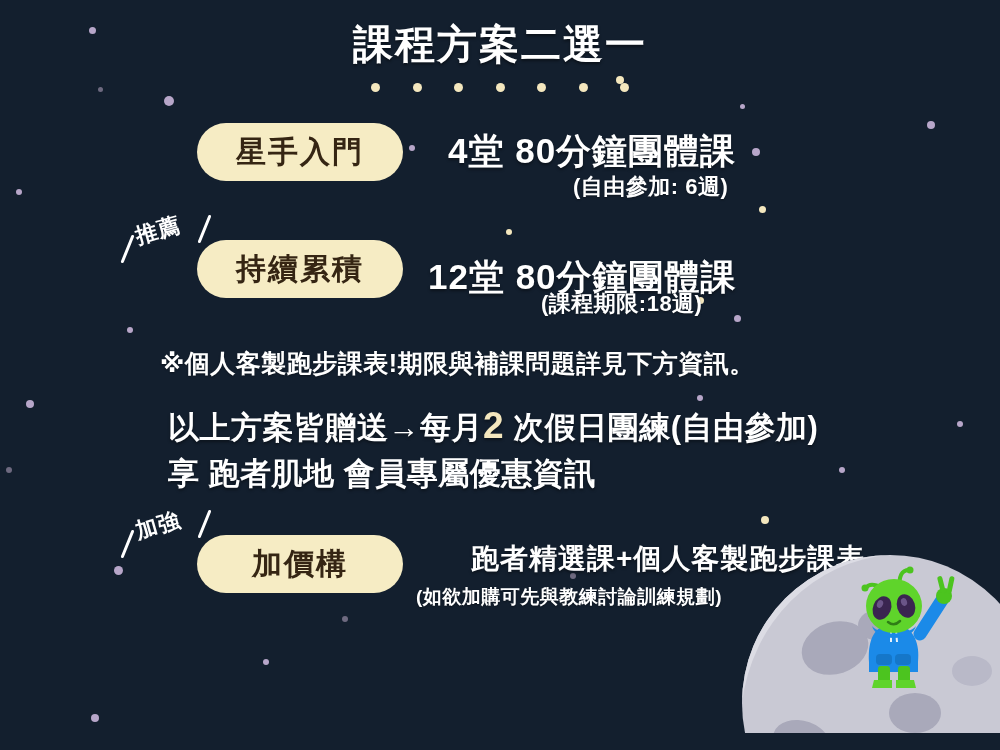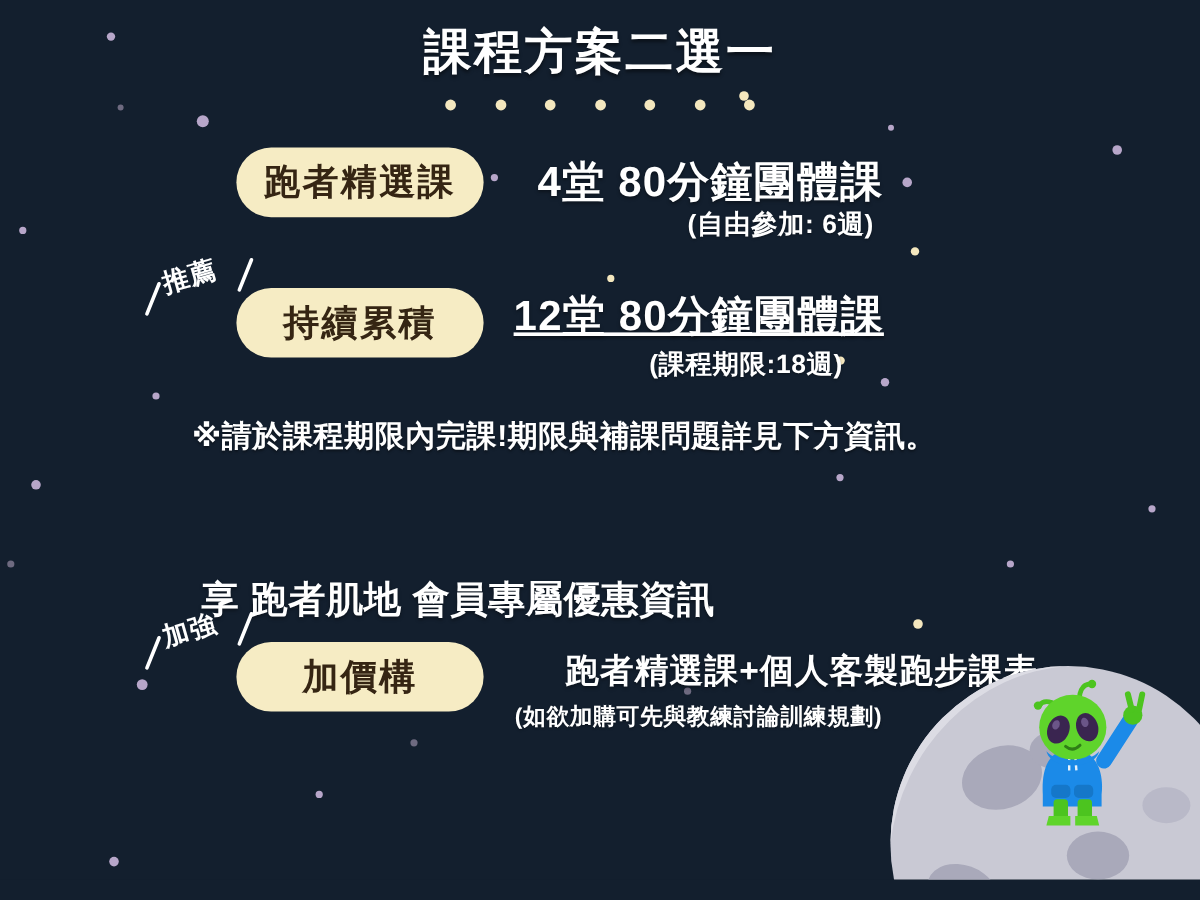--- a/index.html
+++ b/index.html
@@ -207,49 +207,52 @@
       <i></i>
       <i></i>
       <i></i>
       <i></i>
       <i></i>
       <i></i>
       <i></i>
     </div>
 
   <div class="row">
-    <div class="pill" style="left:197px; top:123px;">跑者精選課</div>
+    <div class="pill" style="left:197px; top:123px;">星手入門</div>
     <div class="main-line" style="left:448px; top:128px;">4堂 80分鐘團體課</div>
     <div class="sub-line" style="left:573px; top:172px;">(自由參加:  6週)</div>
   </div>
 
   <div class="row">
     <div class="badge" style="left:118px; top:212px;">
       <span class="slash l"></span>
       <span class="btxt">推薦</span>
       <span class="slash r"></span>
     </div>
     <div class="pill" style="left:197px; top:240px;text-align:right;">持續累積</div>
-    <div class="main-line" style="left:428px; top:240px;text-decoration:underline;">12堂 80分鐘團體課</div>
+    <div class="main-line" style="left:428px; top:254px;">12堂 80分鐘團體課</div>
     <div class="sub-line" style="left:541px; top:289px;">(課程期限:18週)</div>
   </div>
 
-  <div class="note" style="left:160px; top:347px;">※請於課程期限內完課!期限與補課問題詳見下方資訊。</div>
-
-  <div class="bonus" style="left:168px; top:453px;margin-top:26px;">享 跑者肌地 會員專屬優惠資訊</div>
+  <div class="note" style="left:160px; top:347px;">※個人客製跑步課表!期限與補課問題詳見下方資訊。</div>
+
+  <div class="bonus" style="left:168px; top:405px;">
+    <span>以上方案皆贈送→每月</span><span class="hl">2</span><span> 次假日團練(自由參加)</span>
+  </div>
+  <div class="bonus" style="left:168px; top:453px;">享 跑者肌地 會員專屬優惠資訊</div>
 
   <div class="row">
     <div class="badge" style="left:118px; top:507px;">
       <span class="slash l"></span>
       <span class="btxt">加強</span>
       <span class="slash r"></span>
     </div>
     <div class="pill" style="left:197px; top:535px;font-family:Liberation Mono, monospace;">加價構</div>
     <div class="addon-main" style="left:429px; top:540px;">跑者精選課+個人客製跑步課表</div>
-    <div class="addon-sub" style="left:429px; top:584px;">(如欲加購可先與教練討論訓練規劃)</div>
+    <div class="addon-sub" style="left:416px; top:584px;">(如欲加購可先與教練討論訓練規劃)</div>
   </div>
 
   <div id="moon-wrap">
     <svg width="300" height="300" viewBox="0 0 300 300">
       <circle cx="150" cy="150" r="148" fill="#c9c9d4"></circle>
       <path d="M2 150 A148 148 0 0 1 150 2 A160 170 0 0 0 2 150 Z" fill="#dcdce4"></path>
       <ellipse cx="95" cy="95" rx="34" ry="26" fill="#a9a9ba" transform="rotate(-18 95 95)"></ellipse>
       <ellipse cx="140" cy="72" rx="22" ry="16" fill="#a9a9ba"></ellipse>
       <ellipse cx="62" cy="190" rx="30" ry="22" fill="#a9a9ba" transform="rotate(20 62 190)"></ellipse>
       <ellipse cx="175" cy="160" rx="26" ry="20" fill="#a9a9ba"></ellipse>

